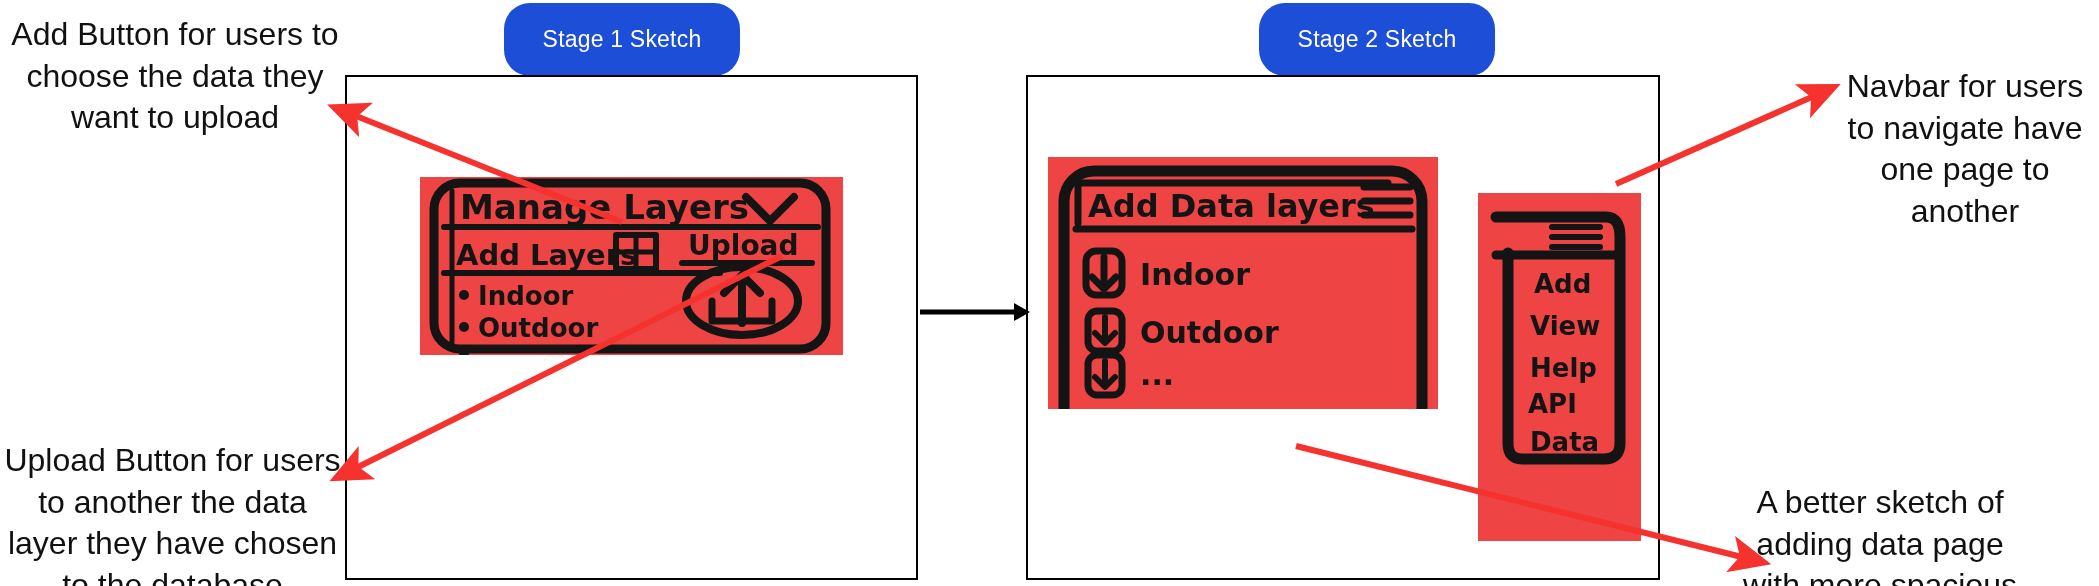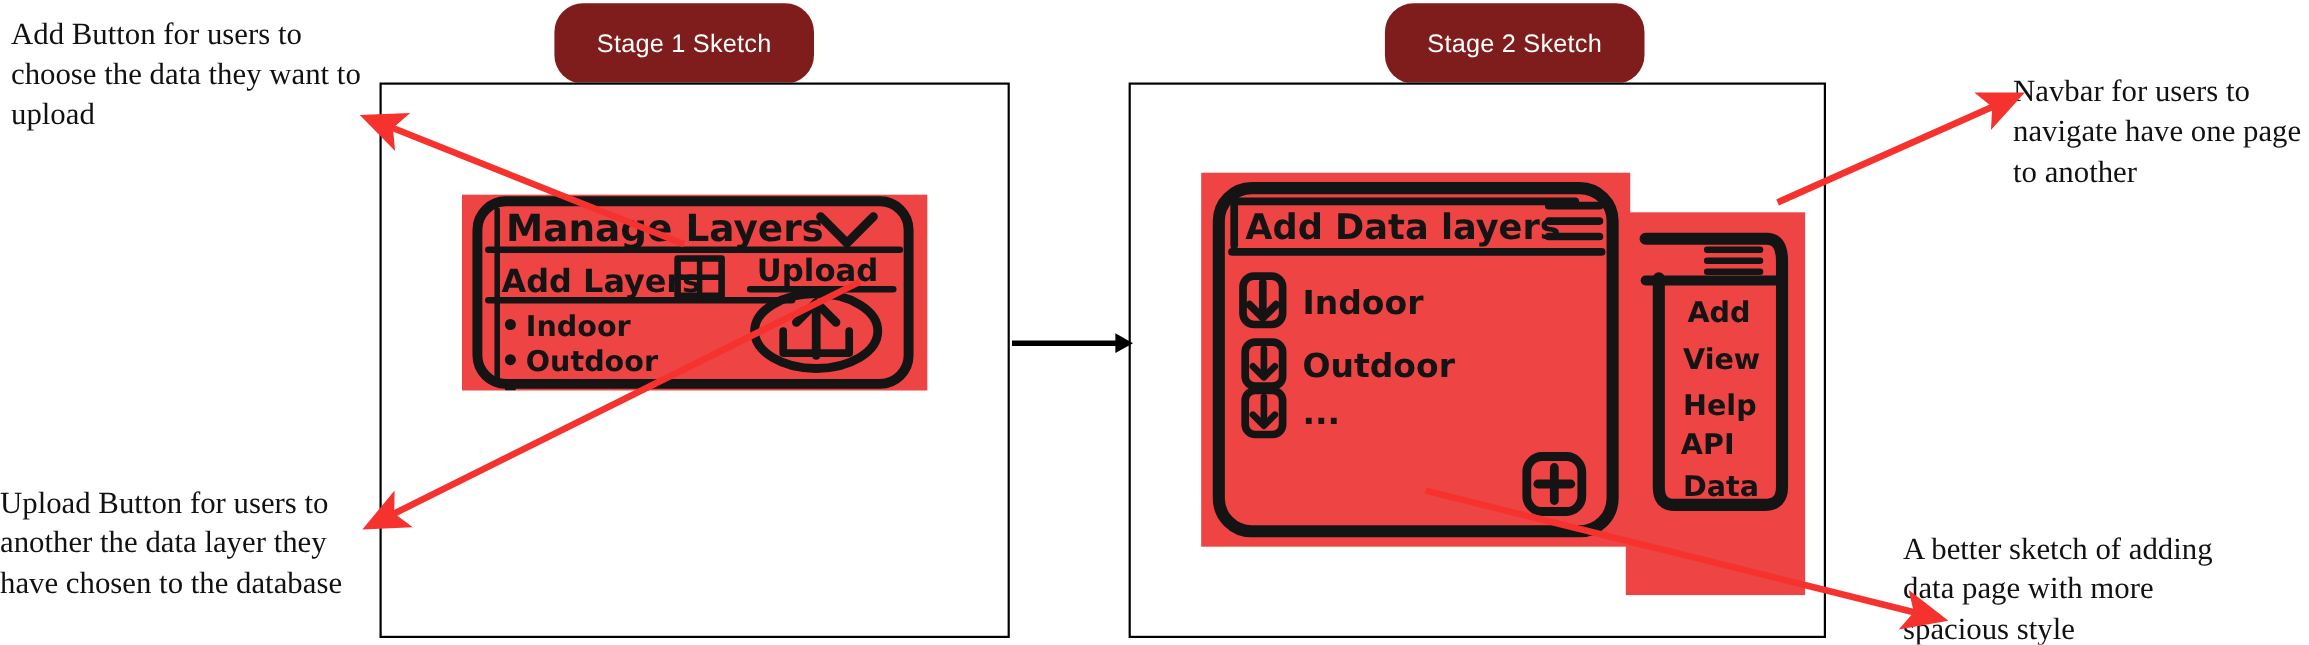--- a/index.html
+++ b/index.html
@@ -13,35 +13,36 @@
     height: 586px;
     position: relative;
     overflow: hidden;
     font-family: "Liberation Sans", sans-serif;
     color: #000000;
   }
 
   
   .annot {
     position: absolute;
-    font-size: 28px;
+    text-align: center;
+    font-size: 32px;
     line-height: 1.30;
     color: #111111;
-    font-family: Liberation Serif, serif;
+    font-family: Liberation Sans, sans-serif;
     white-space: pre-line;
   }
   #annot-add       { left: 10px;   top: 14px;  width: 330px; }
   #annot-upload    { left: 0px;    top: 440px; width: 345px; }
   #annot-navbar    { left: 1830px; top: 66px;  width: 270px; }
   #annot-spacious  { left: 1730px; top: 482px; width: 300px; }
 
   
   .badge {
     position: absolute;
-    background: #7f1d1d;
+    background: #1d4ed8;
     color: #ffffff;
     border-radius: 26px;
     font-size: 23px;
     display: flex;
     align-items: center;
     justify-content: center;
     letter-spacing: .2px;
   }
   #badge-stage1 { left: 504px;  top: 3px; width: 236px; height: 73px; }
   #badge-stage2 { left: 1231px; top: 3px; width: 236px; height: 73px; margin-left: 28px; }
@@ -65,21 +66,21 @@
     height: 24px;
   }
 
   
   .photo {
     position: absolute;
     background: #ef4444;
     overflow: hidden;
   }
   #photo-stage1 { left: 420px;  top: 177px; width: 423px; height: 178px; }
-  #photo-stage2 { left: 1048px; top: 157px; width: 390px; height: 340px; margin-left: 44px; }
+  #photo-stage2 { left: 1048px; top: 157px; width: 390px; height: 252px; }
   #photo-navbar { left: 1478px; top: 193px; width: 163px; height: 348px; }
 
   .ink { stroke: #141414; fill: none; stroke-linecap: round; stroke-linejoin: round; }
   .inkfill { fill: #141414; }
   .hand {
     font-family: "DejaVu Sans", sans-serif;
     font-weight: bold;
     fill: #141414;
   }
 

